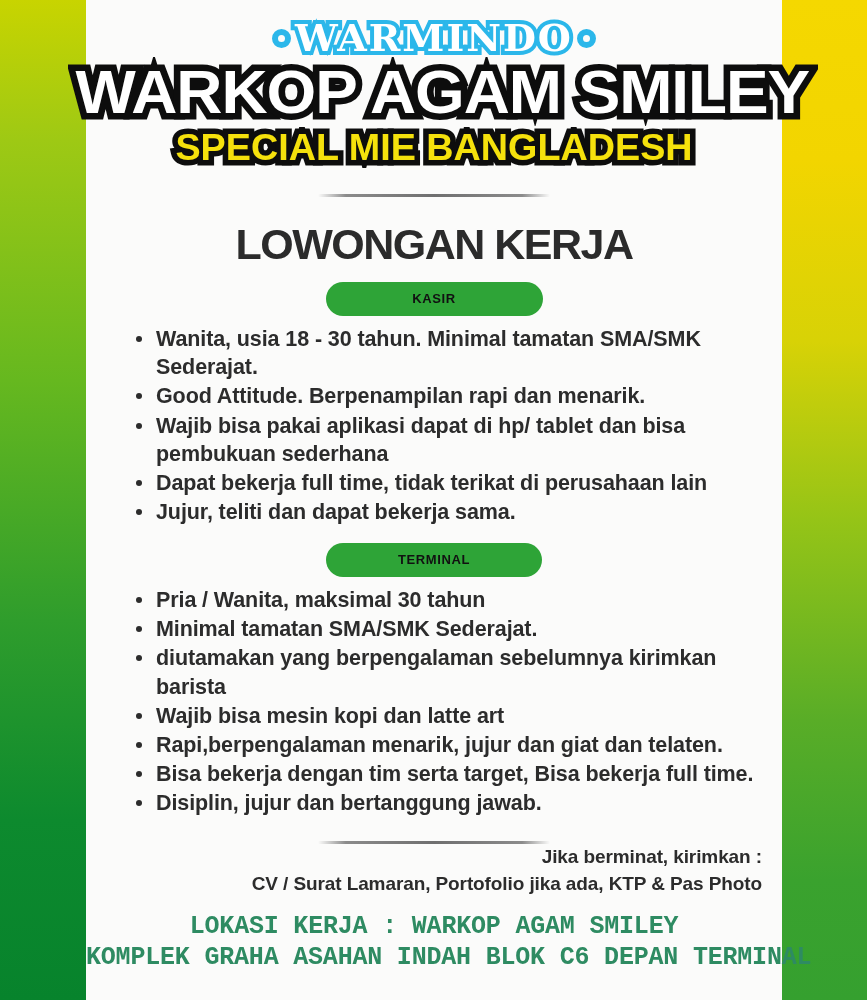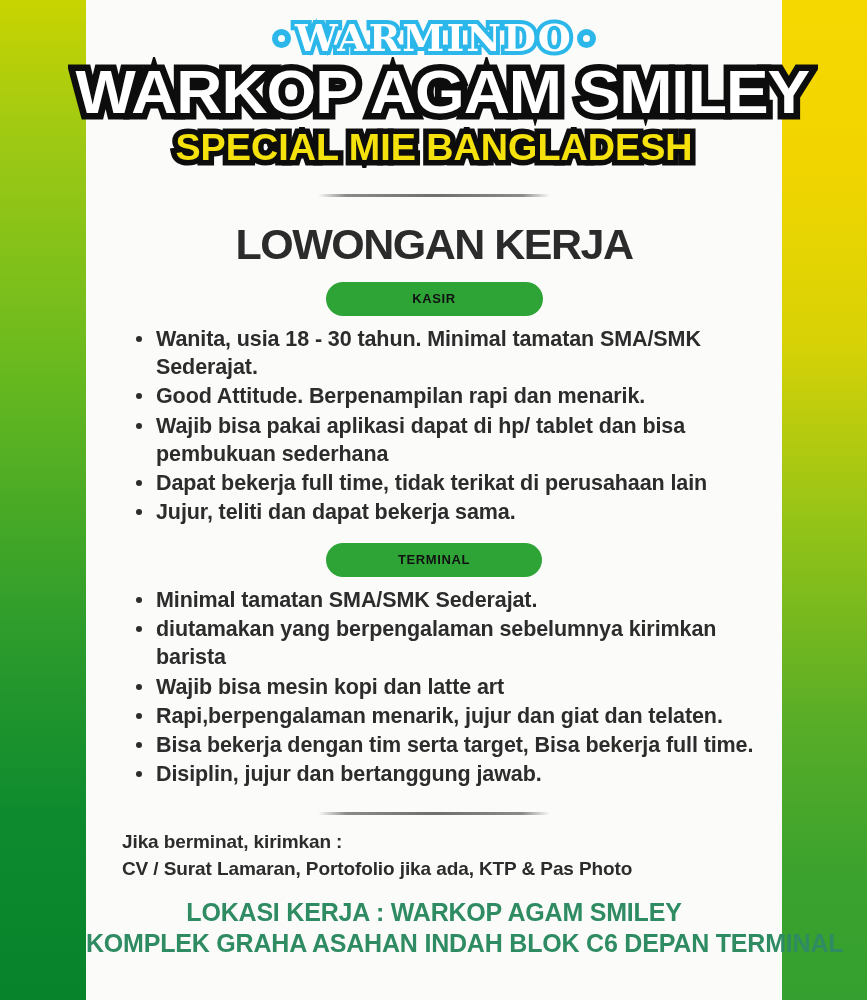--- a/index.html
+++ b/index.html
@@ -187,37 +187,36 @@
     left: 2px;
     top: 11px;
     width: 6px;
     height: 6px;
     border-radius: 50%;
     background: #2c2c2c;
   }
 
   
   .footer-apply {
-    text-align: left;
+    text-align: right;
     padding: 0 20px 0 36px;
-    margin-top: 14px;
   }
   .footer-apply div {
     font-family: "Liberation Sans", sans-serif;
     font-weight: 700;
     font-size: 19px;
     line-height: 1.42;
     color: #2c2c2c;
     letter-spacing: -0.1px;
   }
   .location {
     margin-top: 14px;
   }
   .location div {
-    font-family: Liberation Sans, sans-serif;
+    font-family: Liberation Mono, monospace;
     font-weight: 700;
     font-size: 25px;
     line-height: 1.22;
     color: #2e8b62;
     letter-spacing: -0.2px;
     white-space: nowrap;
   }
 </style>
 </head>
 <body>
@@ -250,20 +249,21 @@
         <li>Good Attitude. Berpenampilan rapi dan menarik.</li>
         <li>Wajib bisa pakai aplikasi dapat di hp/ tablet dan bisa pembukuan sederhana</li>
         <li>Dapat bekerja full time, tidak terikat di perusahaan lain</li>
         <li>Jujur, teliti dan dapat bekerja sama.</li>
       </ul>
     </div>
 
     <div>
       <div class="pill pill-barista">TERMINAL</div>
       <ul class="reqs">
+        <li>Pria / Wanita, maksimal 30 tahun</li>
         <li>Minimal tamatan SMA/SMK Sederajat.</li>
         <li>diutamakan yang berpengalaman sebelumnya kirimkan barista</li>
         <li>Wajib bisa mesin kopi dan latte art</li>
         <li>Rapi,berpengalaman menarik, jujur dan giat dan telaten.</li>
         <li>Bisa bekerja dengan tim serta target, Bisa bekerja full time.</li>
         <li>Disiplin, jujur dan bertanggung jawab.</li>
       </ul>
     </div>
 
     <div class="rule rule-bottom"></div>

